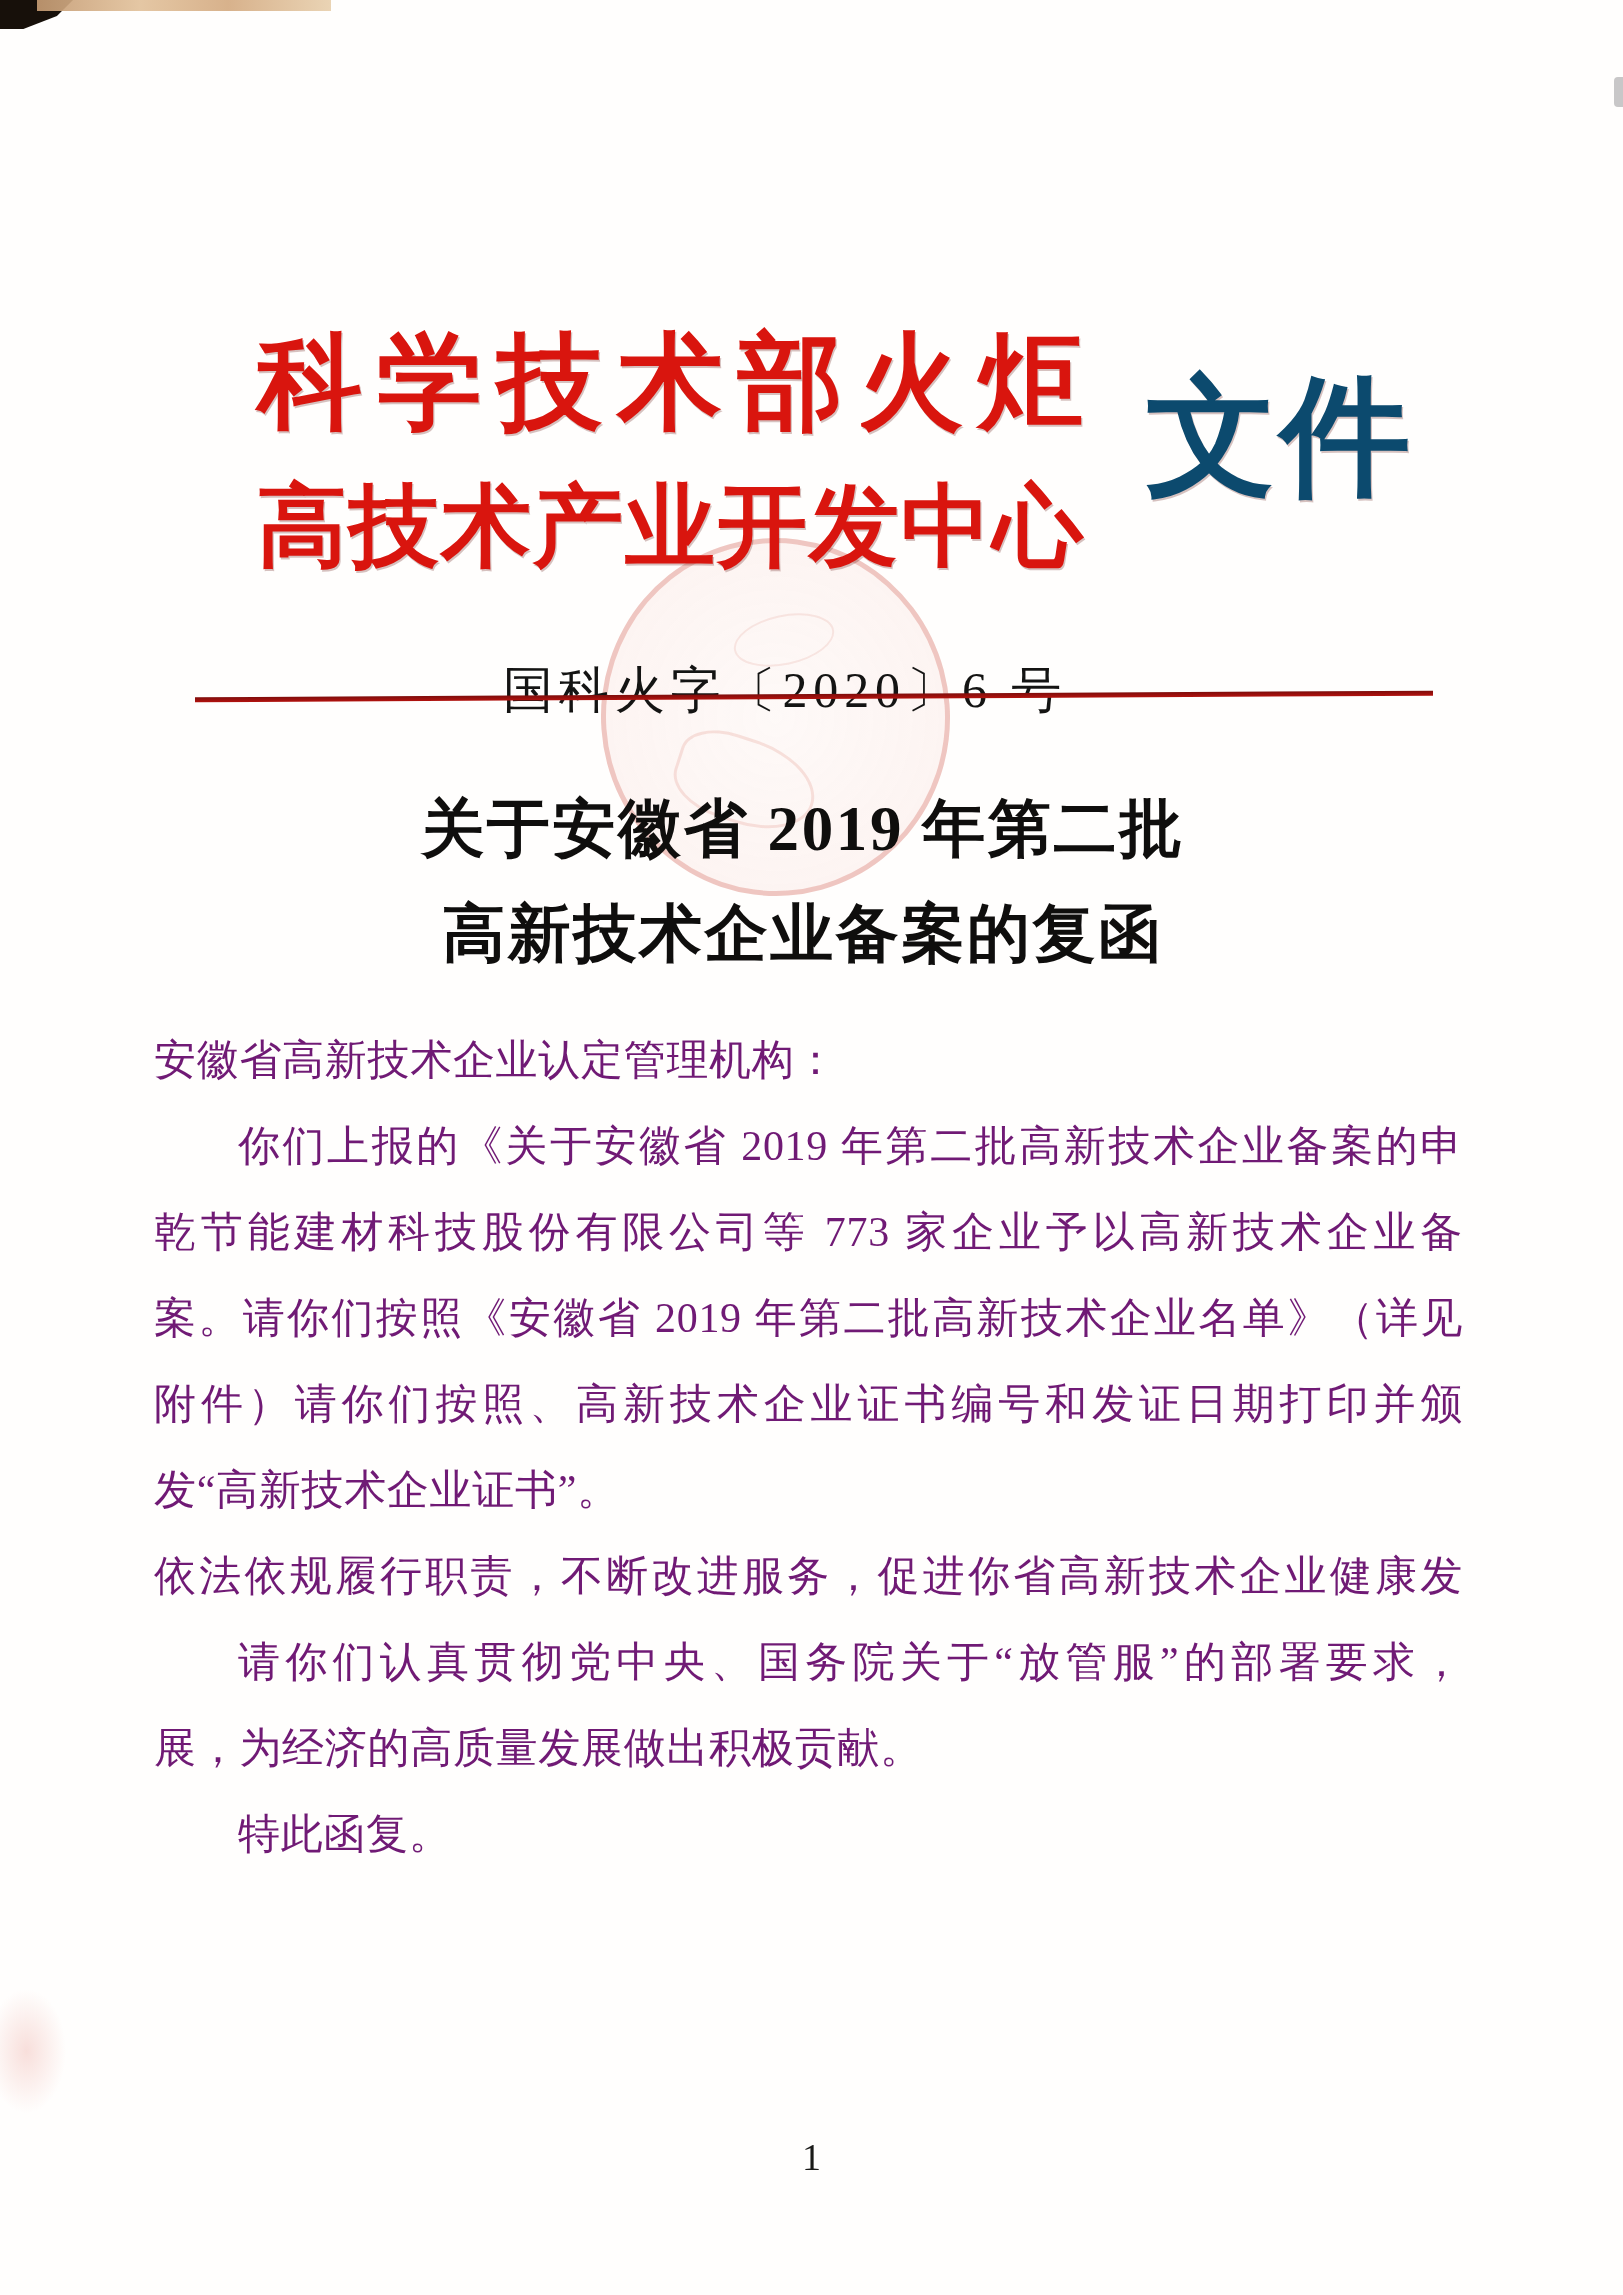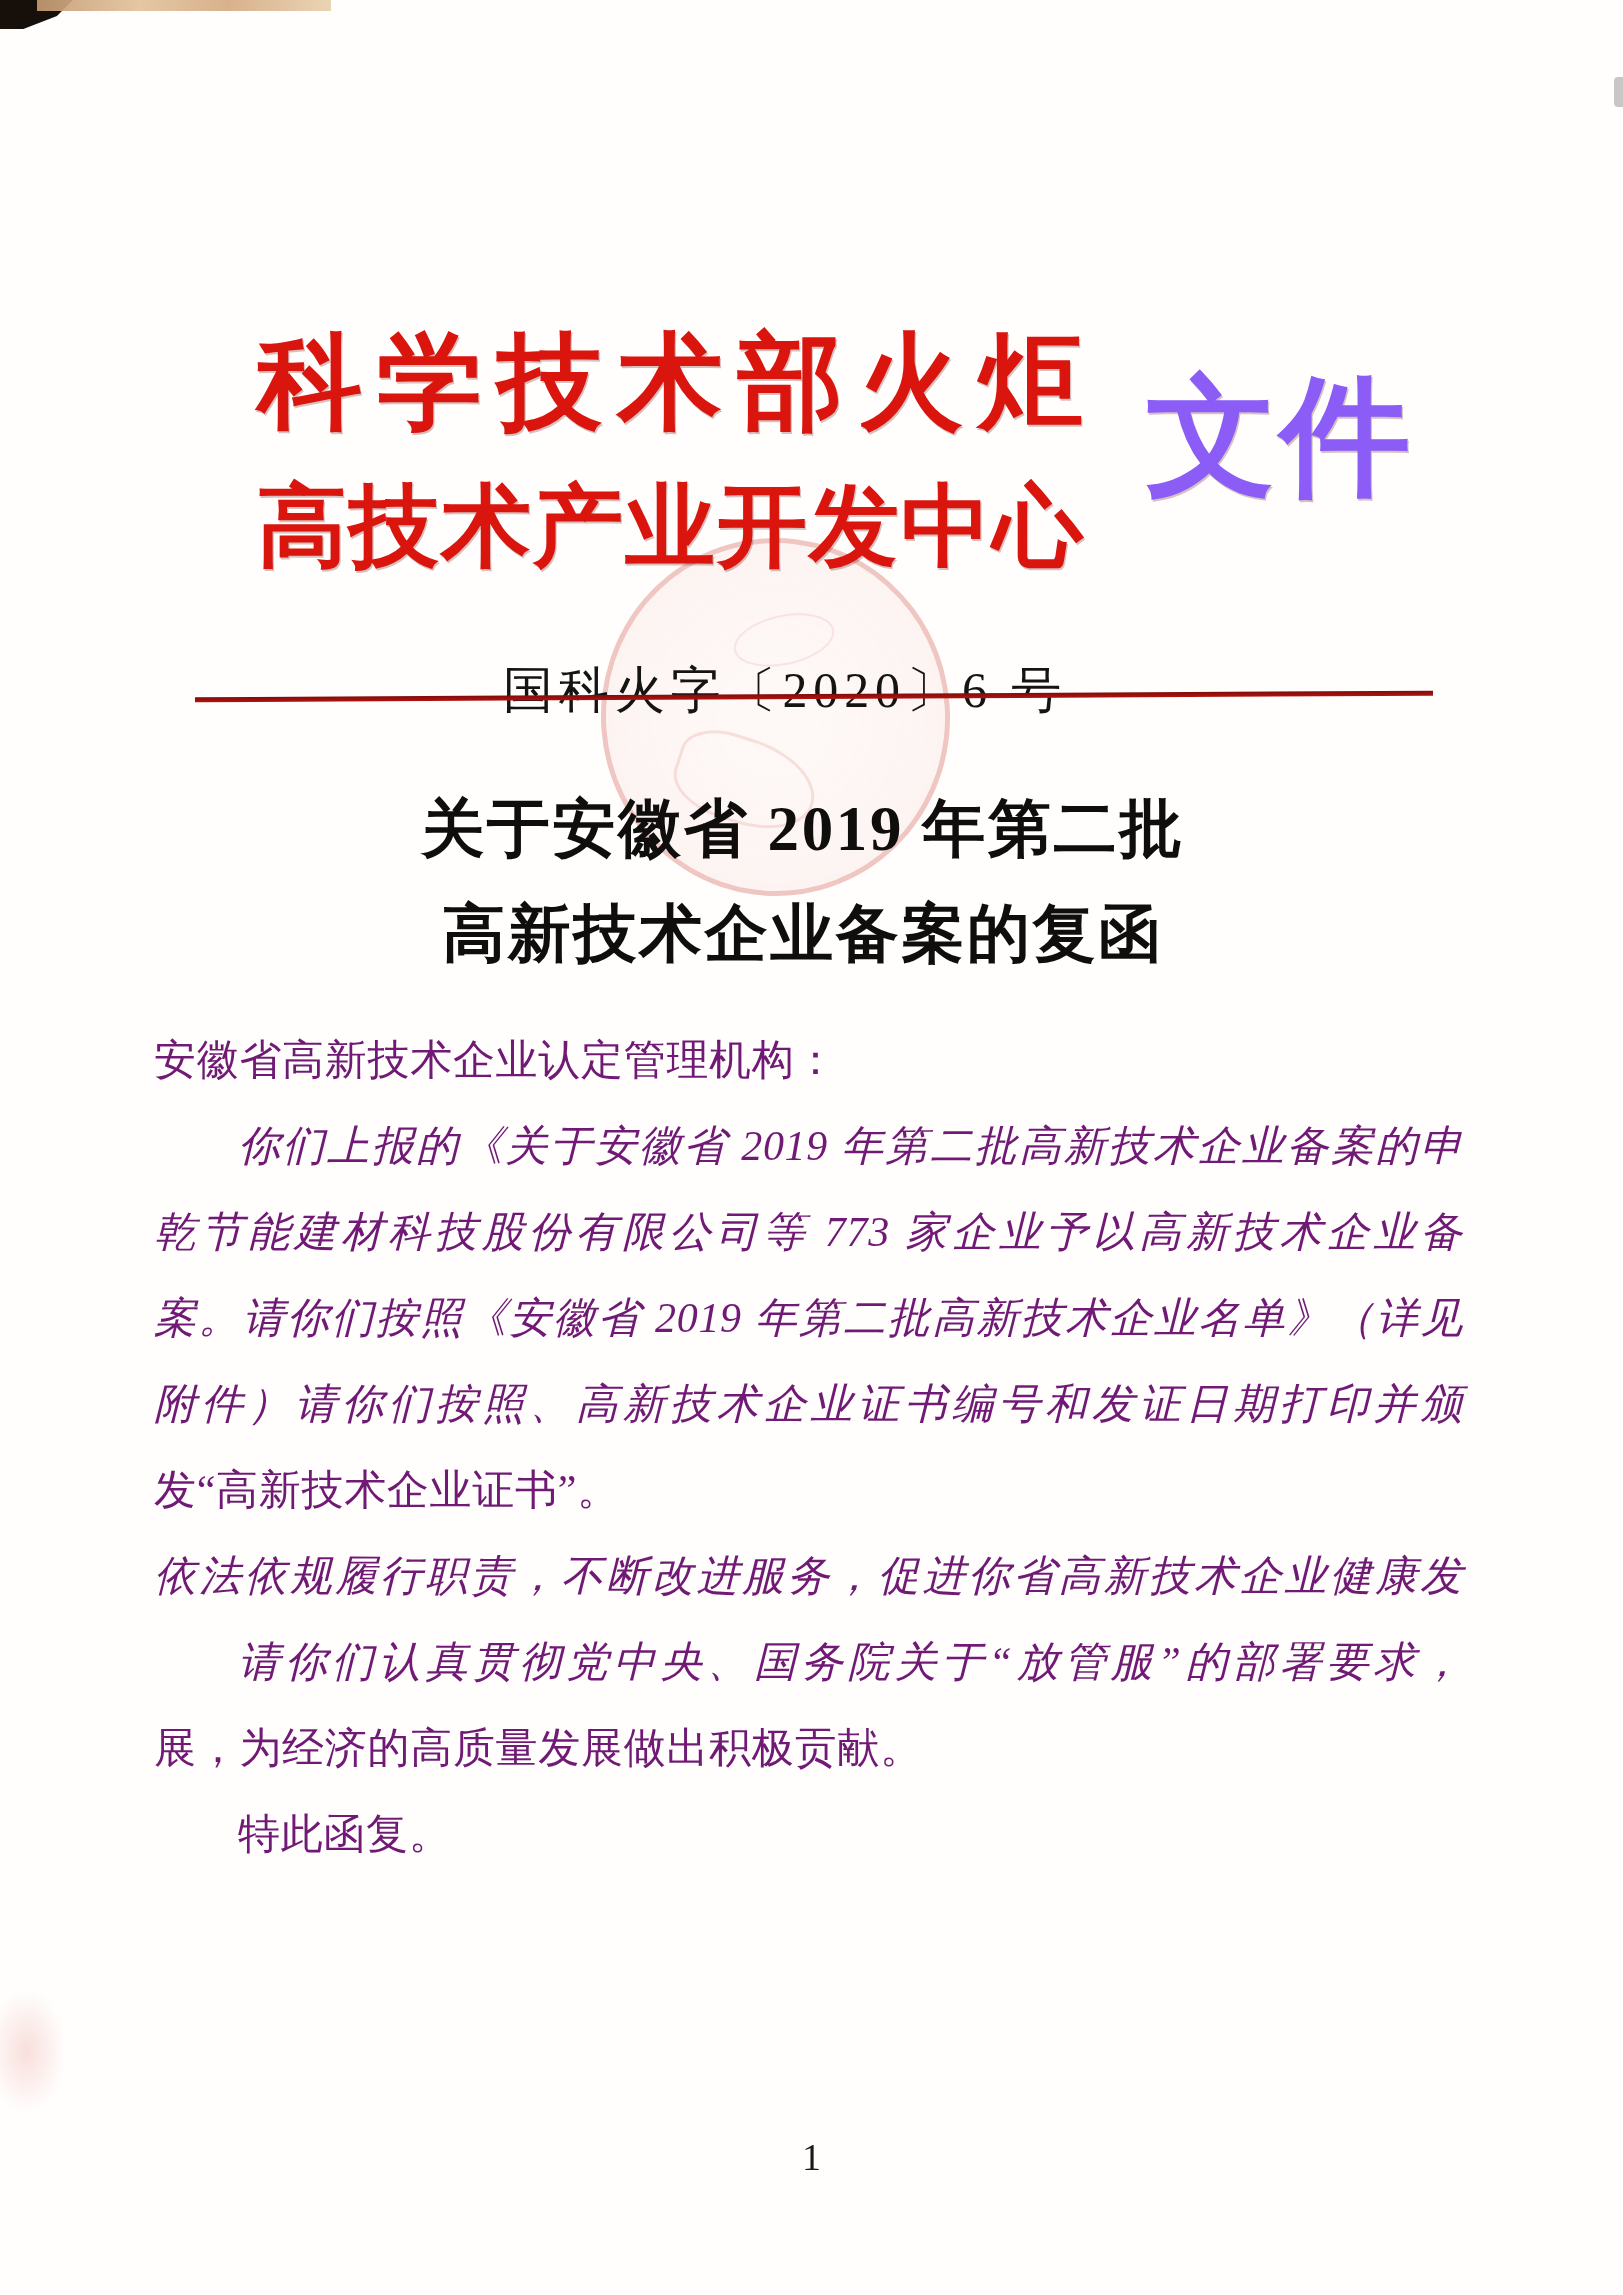--- a/index.html
+++ b/index.html
@@ -55,21 +55,21 @@
     position:absolute;left:257px;width:826px;
     color:#d9150e;font-weight:700;
     text-shadow:1.3px 2px 0 rgba(90,10,8,.25);
     white-space:nowrap;
   }
   .hdr-line1{top:313px;font-size:105px;}
   .hdr-line2{top:466px;font-size:90px;}
   .char-justify{display:flex;justify-content:space-between;}
   .doc-marker{
     position:absolute;left:1146px;top:350px;
-    font-size:130px;font-weight:700;color:#8b5cf6;
+    font-size:130px;font-weight:700;color:#0c4a6e;
     letter-spacing:3.9px;white-space:nowrap;
     text-shadow:1.3px 2px 0 rgba(90,10,8,.25);
   }
   
   .doc-number{
     position:absolute;left:0;top:623px;width:1570px;
     text-align:center;
     font-size:50px;color:#141413;letter-spacing:5.9px;
     font-family:"Liberation Serif","DejaVu Serif",serif;
     margin-top:34px;
@@ -87,21 +87,21 @@
     letter-spacing:2.6px;
     padding-left:8px;
   }
   
   .body-text{
     position:absolute;left:154px;top:1017px;width:1309px;
     font-size:42px;line-height:86px;color:#701a75;
     letter-spacing:0.7px;
   }
   .body-line{text-align:left;}
-  .body-line.fill{text-align:justify;text-align-last:justify;font-style:italic;}
+  .body-line.fill{text-align:justify;text-align-last:justify;}
   .body-line.indent{text-indent:2em;}
   
   .page-number{
     position:absolute;left:0;top:2135px;width:1623px;
     text-align:center;font-size:38px;color:#1a1a18;
   }
 </style>
 </head>
 <body>
 

